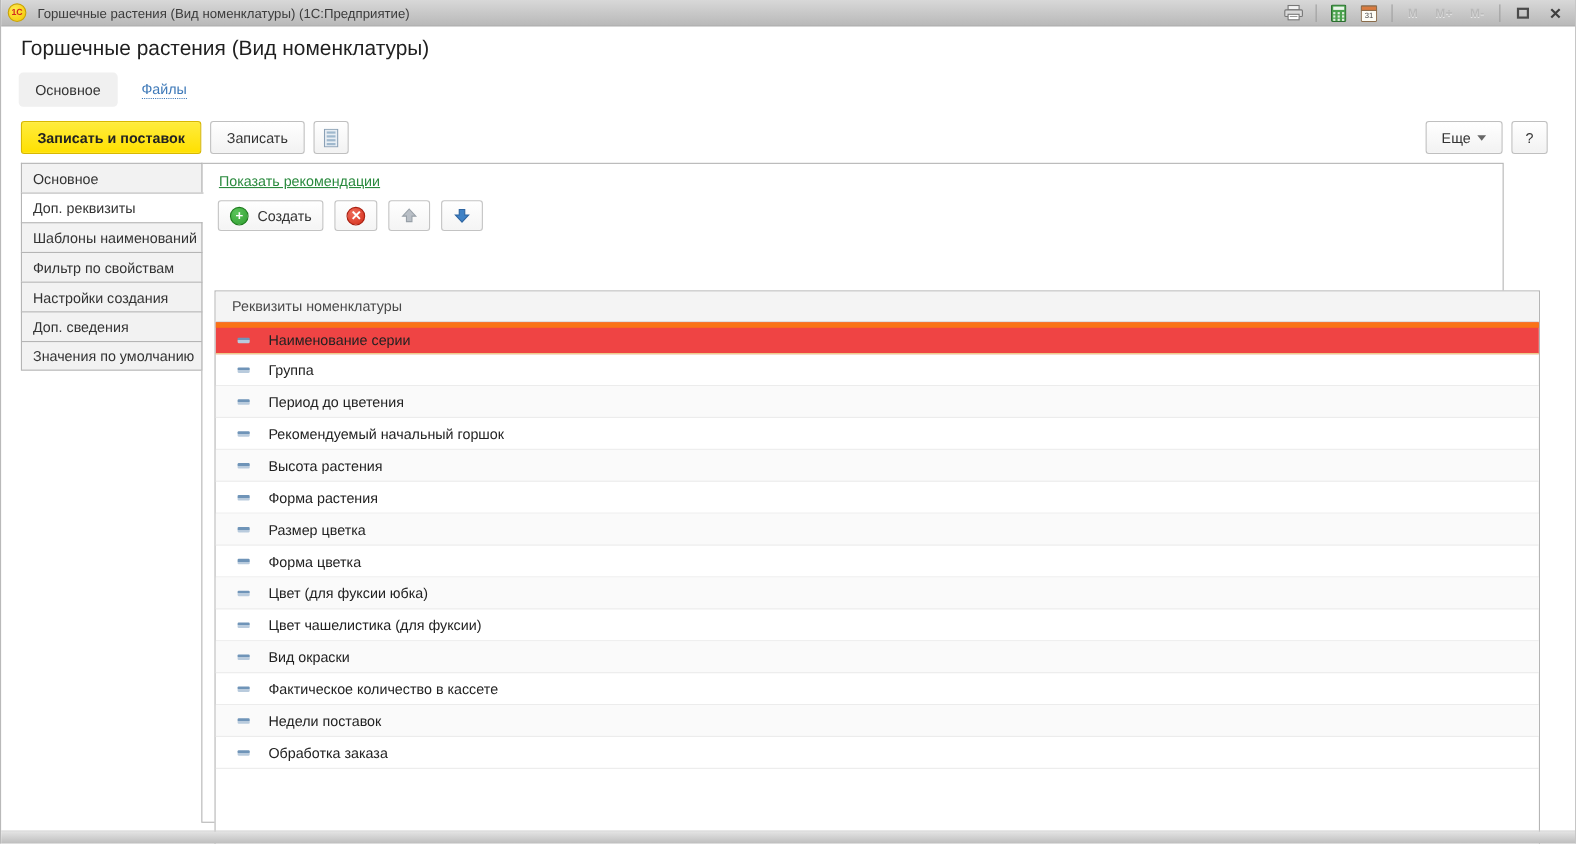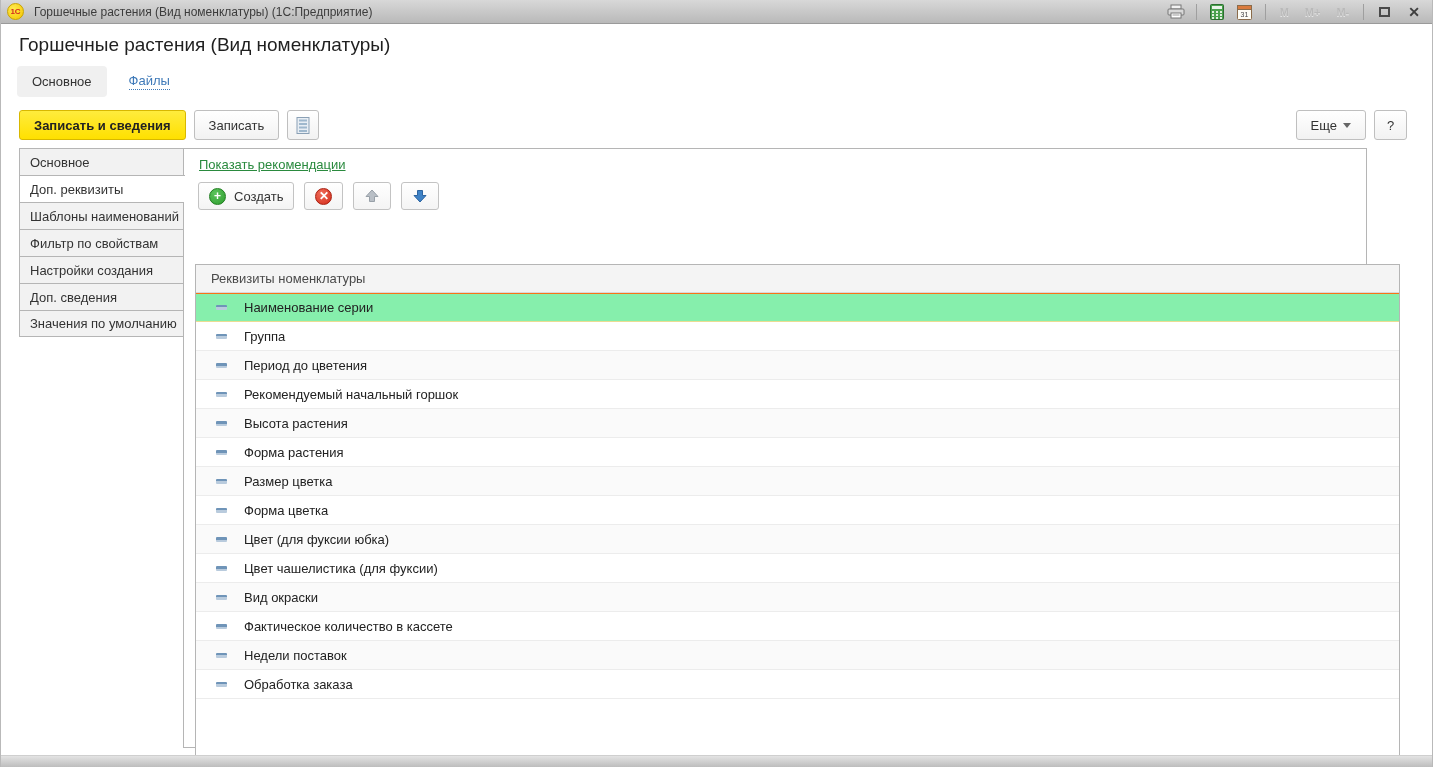--- a/index.html
+++ b/index.html
@@ -52,21 +52,21 @@
     color:#fff; font-size:12px; font-weight:bold; line-height:1; }
   .ico-plus { background:radial-gradient(circle at 35% 30%, #5cc45c, #2f9e2f); border:1px solid #1f7d1f; margin-right:8px; }
   .ico-del { background:radial-gradient(circle at 35% 30%, #ef6c5a, #d42b18); border:1px solid #a81f10; }
 
   
   .grid { position:absolute; left:11px; top:67px; width:1205px; height:525px; border:1px solid #b5b5b5; background:#fff; overflow:hidden;margin-top:48px; }
   .grid-header { height:28px; background:#f4f4f4; border-bottom:1px solid #d9d9d9; display:flex; align-items:center;
     padding-left:15px; font-size:13px; color:#4a4a4a; }
   .trow { height:29px; display:flex; align-items:center; border-bottom:1px solid #ececec; padding-left:20px; cursor:pointer; font-size:13px; color:#222; }
   .trow:nth-child(odd) { background:#fafafa; }
-  .trow.selected { background:#86efac; border-top:1px solid #f97316; border-bottom:1px solid #eadd92; }
+  .trow.selected { background:#ef4444; border-top:5px solid #f97316; border-bottom:1px solid #eadd92; }
   .dash-icon { width:11px; height:5px; border-radius:1px; background:linear-gradient(#6f94b8 50%, #b9cbdd 50%); margin-right:17px; flex:0 0 auto; }
   .trow-label { white-space:nowrap; }
 
   
   .bottom-strip { position:absolute; left:0; bottom:0; width:100%; height:12px; background:linear-gradient(#e3e3e3,#bdbdbd); border-top:1px solid #cfcfcf; }
 
   svg { display:block; }
 </style>
 </head>
 <body>
@@ -120,21 +120,21 @@
     </div>
   </div>
 
   <div class="page-title">Горшечные растения (Вид номенклатуры)</div>
   <div class="nav-tabs">
     <span class="nav-tab-active">Основное</span>
     <span class="nav-tab-link">Файлы</span>
   </div>
 
   <div class="cmdbar">
-    <button class="btn btn-primary">Записать и сведения</button>
+    <button class="btn btn-primary">Записать и поставок</button>
     <button class="btn">Записать</button>
     <button class="btn btn-icon">
       <svg width="14" height="17" viewBox="0 0 14 17">
         <rect x="1" y="0.5" width="12" height="16" fill="#e8eef4" stroke="#8aa0b5"></rect>
         <g fill="#9fb8cd">
           <rect x="3" y="2.5" width="8" height="2"></rect>
             <rect x="3" y="6" width="8" height="2"></rect>
           <rect x="3" y="9.5" width="8" height="2"></rect>
             <rect x="3" y="13" width="8" height="2"></rect>
         </g>

